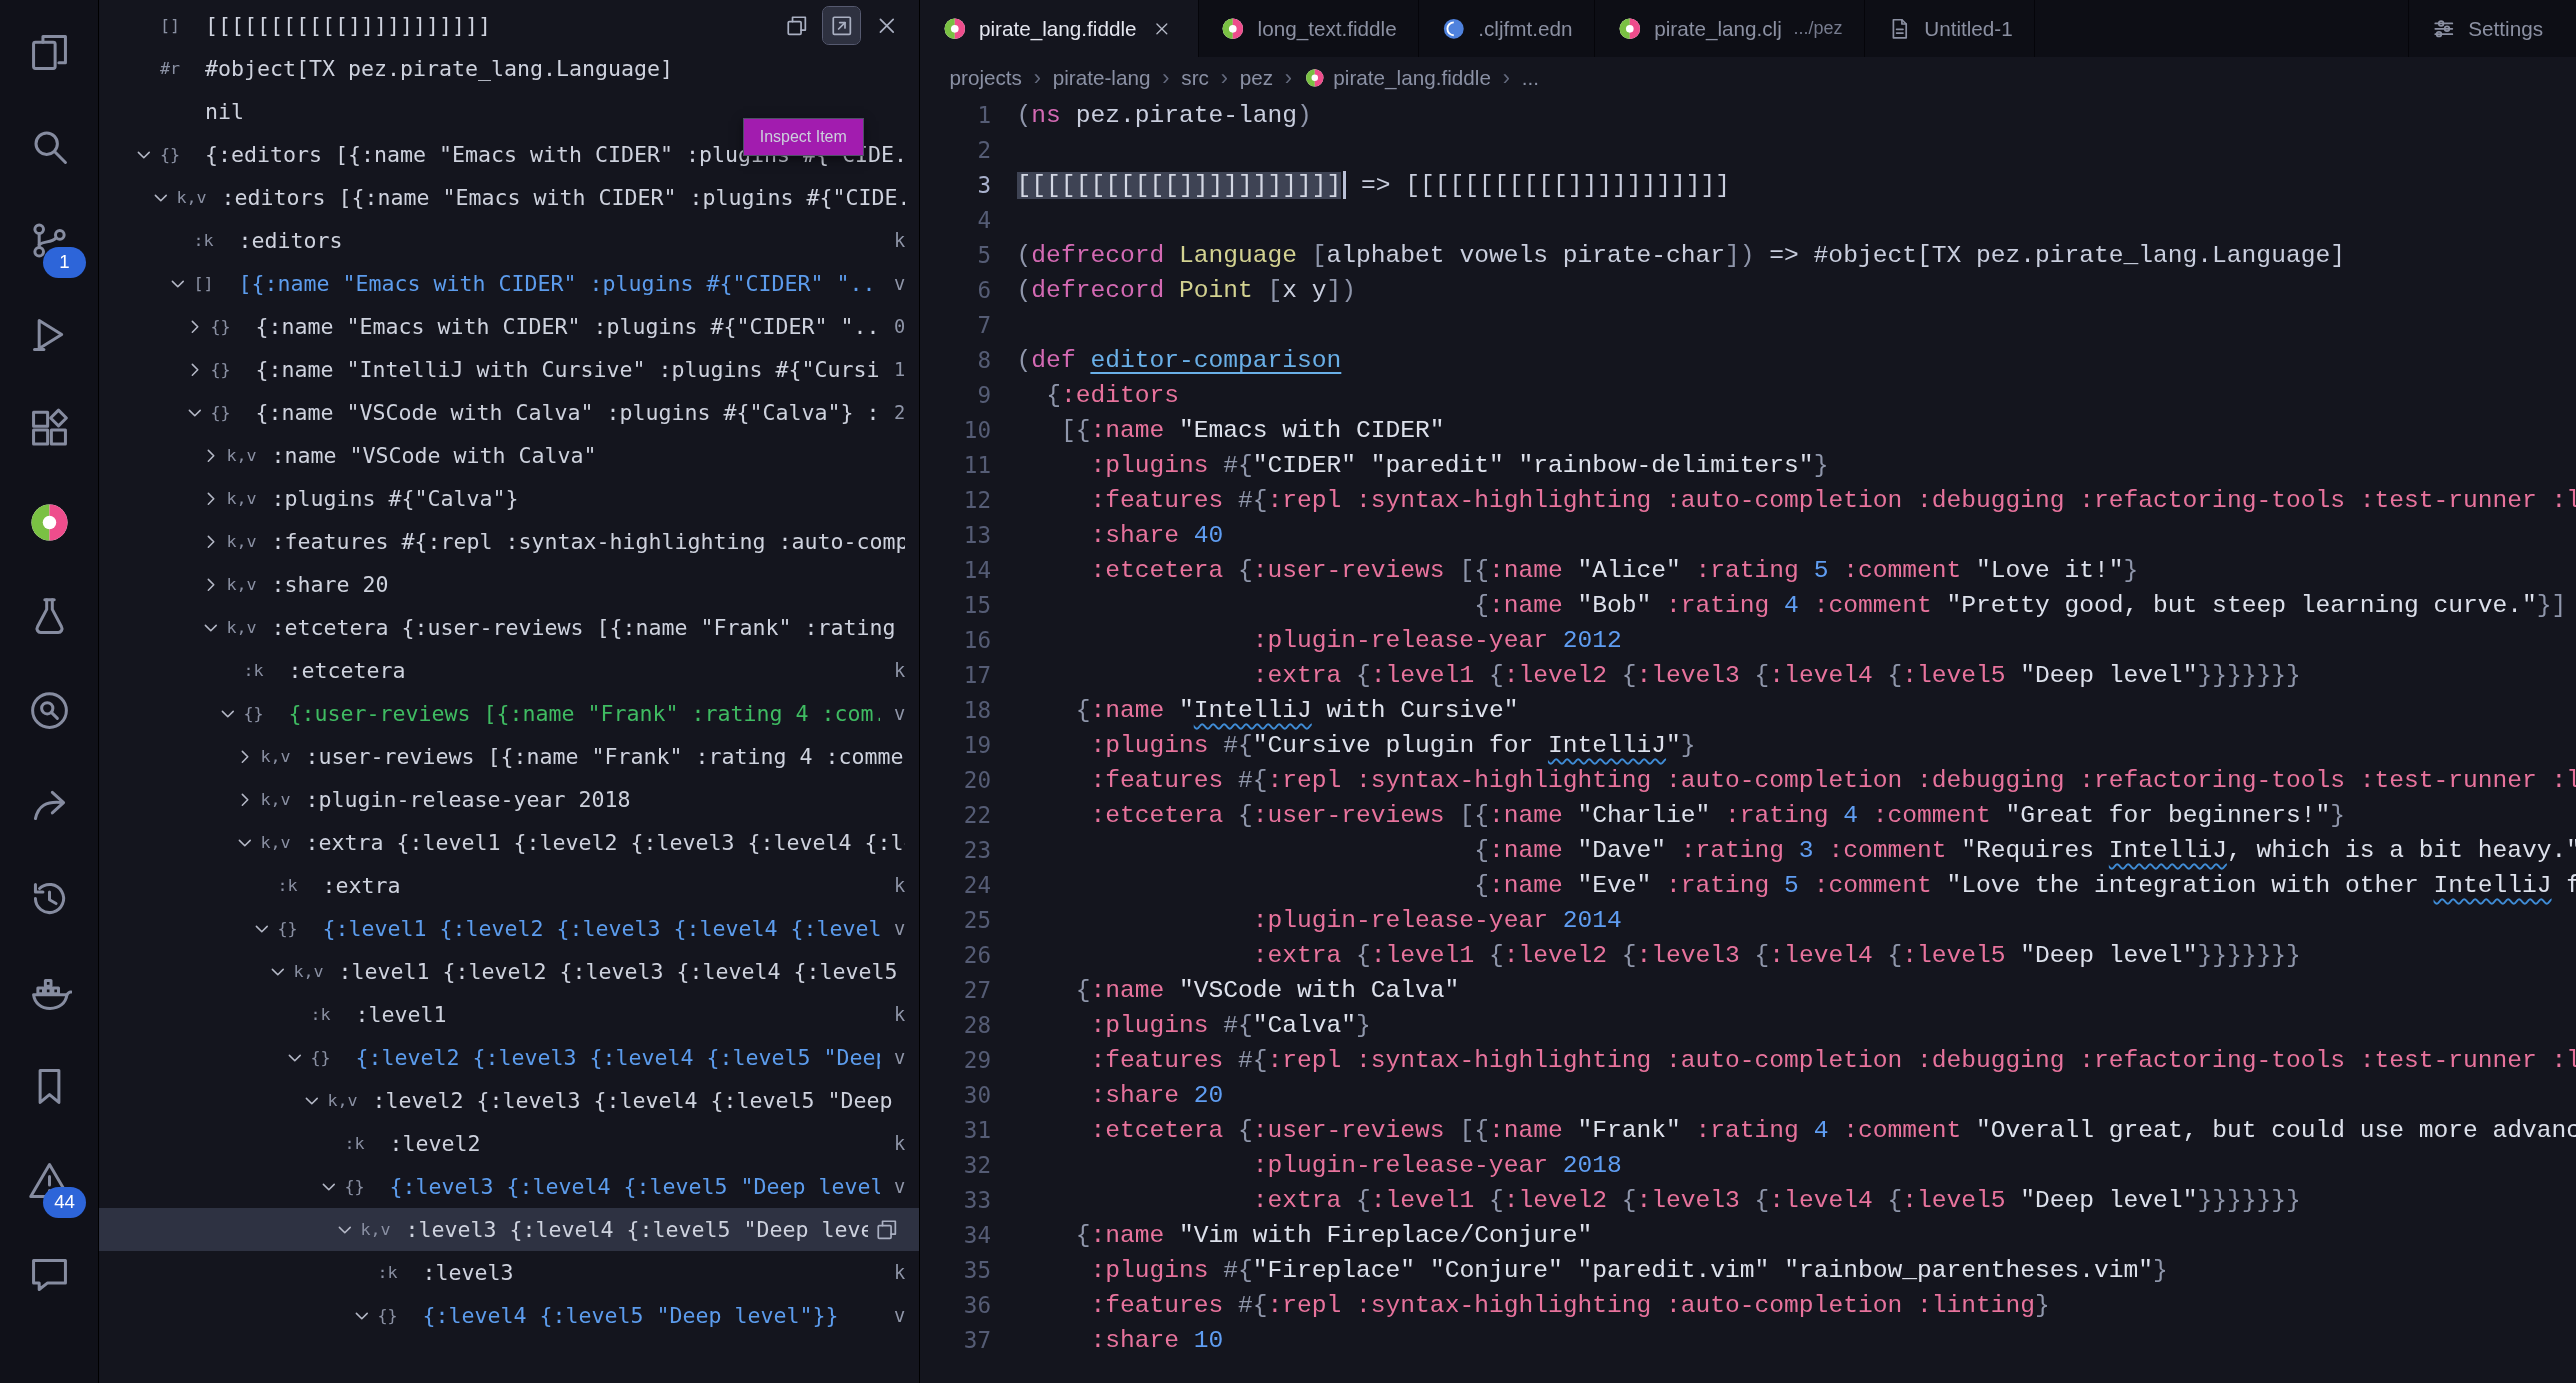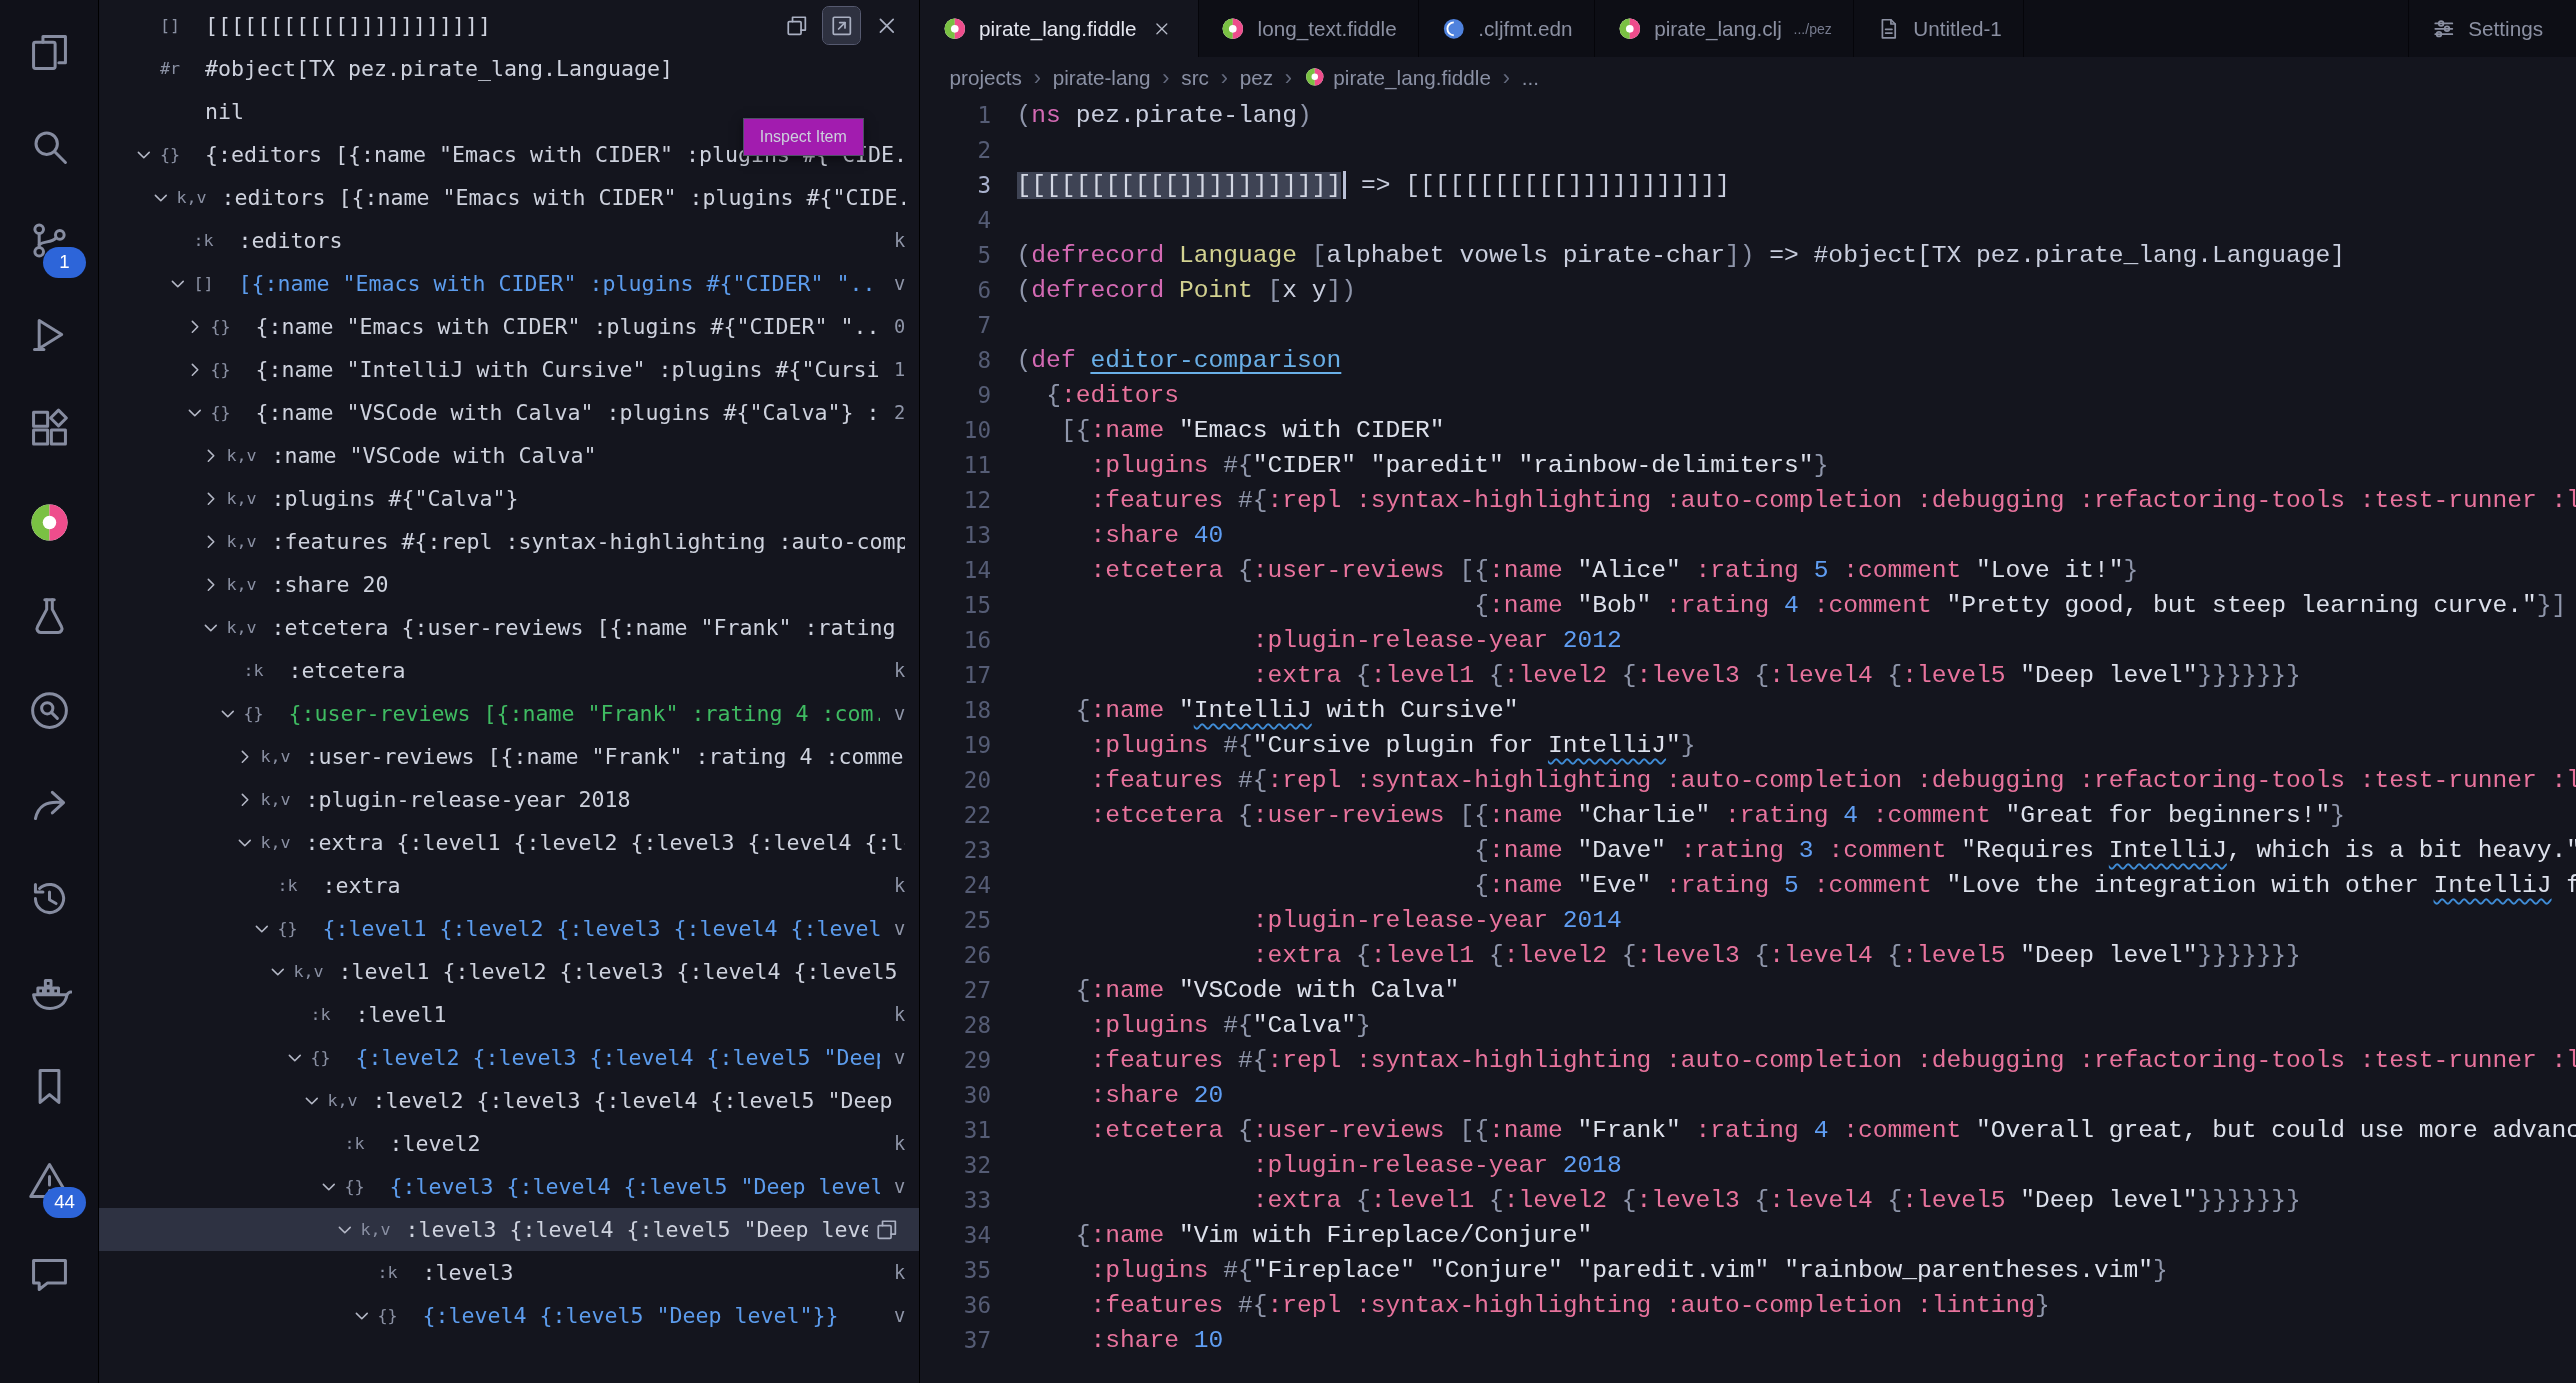--- a/index.html
+++ b/index.html
@@ -45,28 +45,28 @@
   .tooltip{position:absolute;left:644px;top:118px;background:#a21caf;border:1px solid #4d5065;
     color:#ccd0dc;font-size:16px;padding:8.9px 15.7px;z-index:9;box-shadow:0 3px 9.8px rgba(0,0,0,.5);}
 
   
   .main{flex:1;display:flex;flex-direction:column;min-width:0;background:#14151e;}
   .tabbar{height:57px;background:#0d0e15;display:flex;flex-shrink:0;}
   .tab{display:flex;align-items:center;gap:11.8px;padding:0 21.6px;border-right:1px solid #05050a;
     color:#8b90a2;font-size:20.7px;cursor:pointer;white-space:nowrap;}
   .tab.active{background:#14151e;color:#e4e6ef;}
   .tab.pinned-right{margin-left:auto;border-left:1px solid #05050a;border-right:none;padding-right:33px;}
-  .tab .desc{color:#767b8e;font-size:14px;}
+  .tab .desc{color:#767b8e;font-size:18px;}
   .tab-icon svg{width:25.6px;height:25.6px;display:block;}
   .tab-close{width:27.6px;height:27.6px;display:flex;align-items:center;justify-content:center;color:#b6bac8;}
   .tab-close svg{width:19.7px;height:19.7px;}
 
   .breadcrumbs{height:41px;display:flex;align-items:center;padding-left:29.5px;color:#8a90a4;
     font-size:20.7px;gap:11.8px;flex-shrink:0;}
-  .crumb{display:flex;gap:7.9px;cursor:pointer;}
+  .crumb{display:flex;align-items:center;gap:7.9px;cursor:pointer;}
   .crumb-sep{color:#646a7e;font-size:21.6px;}
   .crumb .tab-icon svg{width:21.6px;height:21.6px;}
 
   .editor{flex:1;overflow:hidden;font-family:"DejaVu Sans Mono",monospace;font-size:24.6px;}
   .line{display:flex;height:35px;line-height:35px;white-space:pre;}
   .ln{width:71px;text-align:right;color:#555c75;flex-shrink:0;font-size:22.6px;}
   .ln.active{color:#a9b1cd;}
   .code{padding-left:25.6px;white-space:pre;font-family:Liberation Mono, monospace;}
   .tk-d{color:#c9cede}
   .tk-p{color:#8f96ab}

